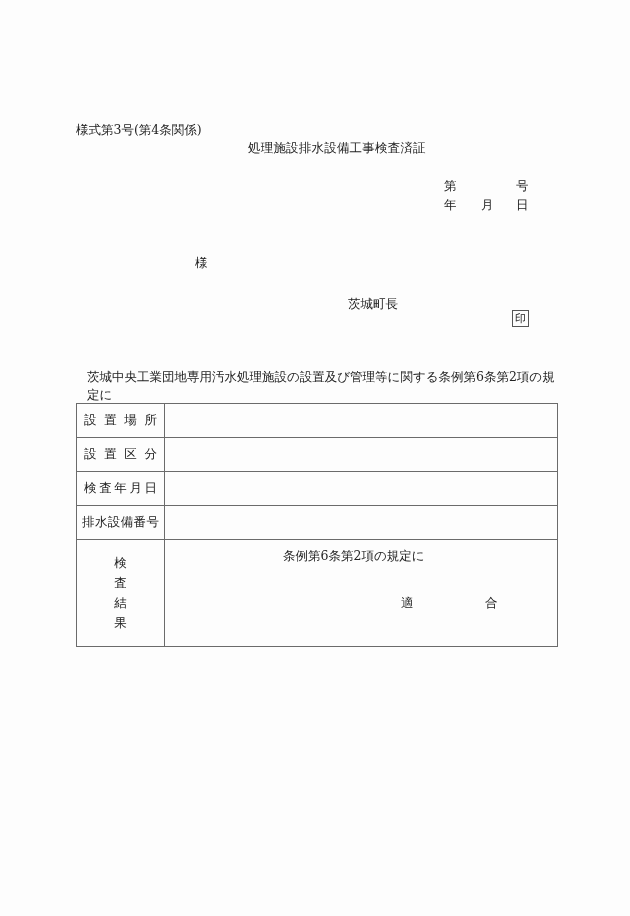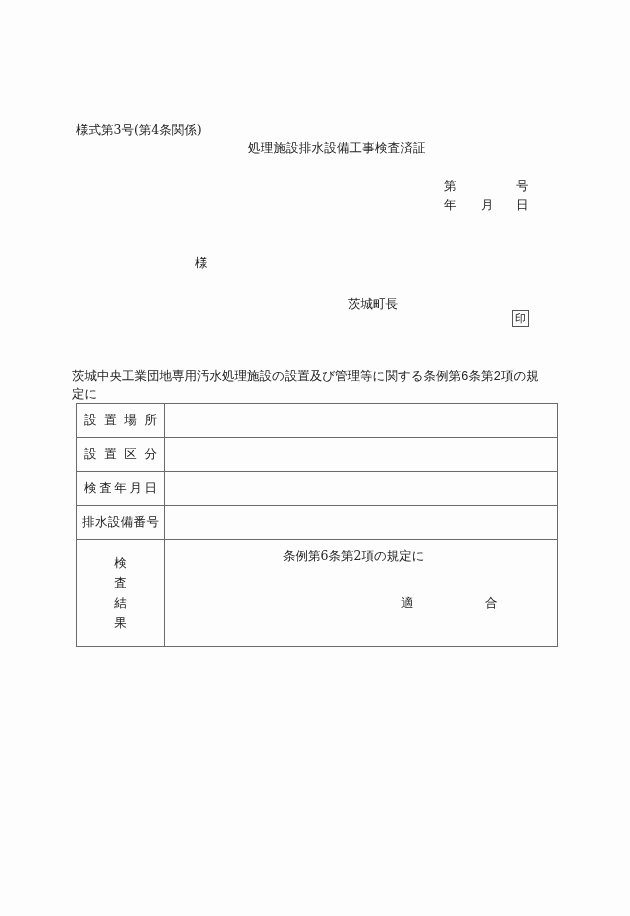--- a/index.html
+++ b/index.html
@@ -26,26 +26,25 @@
     .issuer { left: 348px; top: 296px; }
     .seal {
       left: 512px; top: 310px;
       width: 15px; height: 15px;
       border: 1px solid #555;
       font-size: 11px;
       line-height: 15px;
       text-align: center;
     }
     .body-text {
-      left: 54px; top: 368px;
+      left: 69px; top: 368px;
       width: 490px;
       white-space: normal;
       line-height: 18px;
       font-size: 12.5px;
-      font-family: Liberation Mono, monospace;
     }
     .body-text .indent { padding-left: 18px; }
 
     table.result-table {
       position: absolute;
       left: 76px; top: 403px;
       width: 482px;
       border-collapse: collapse;
       table-layout: fixed;
     }

